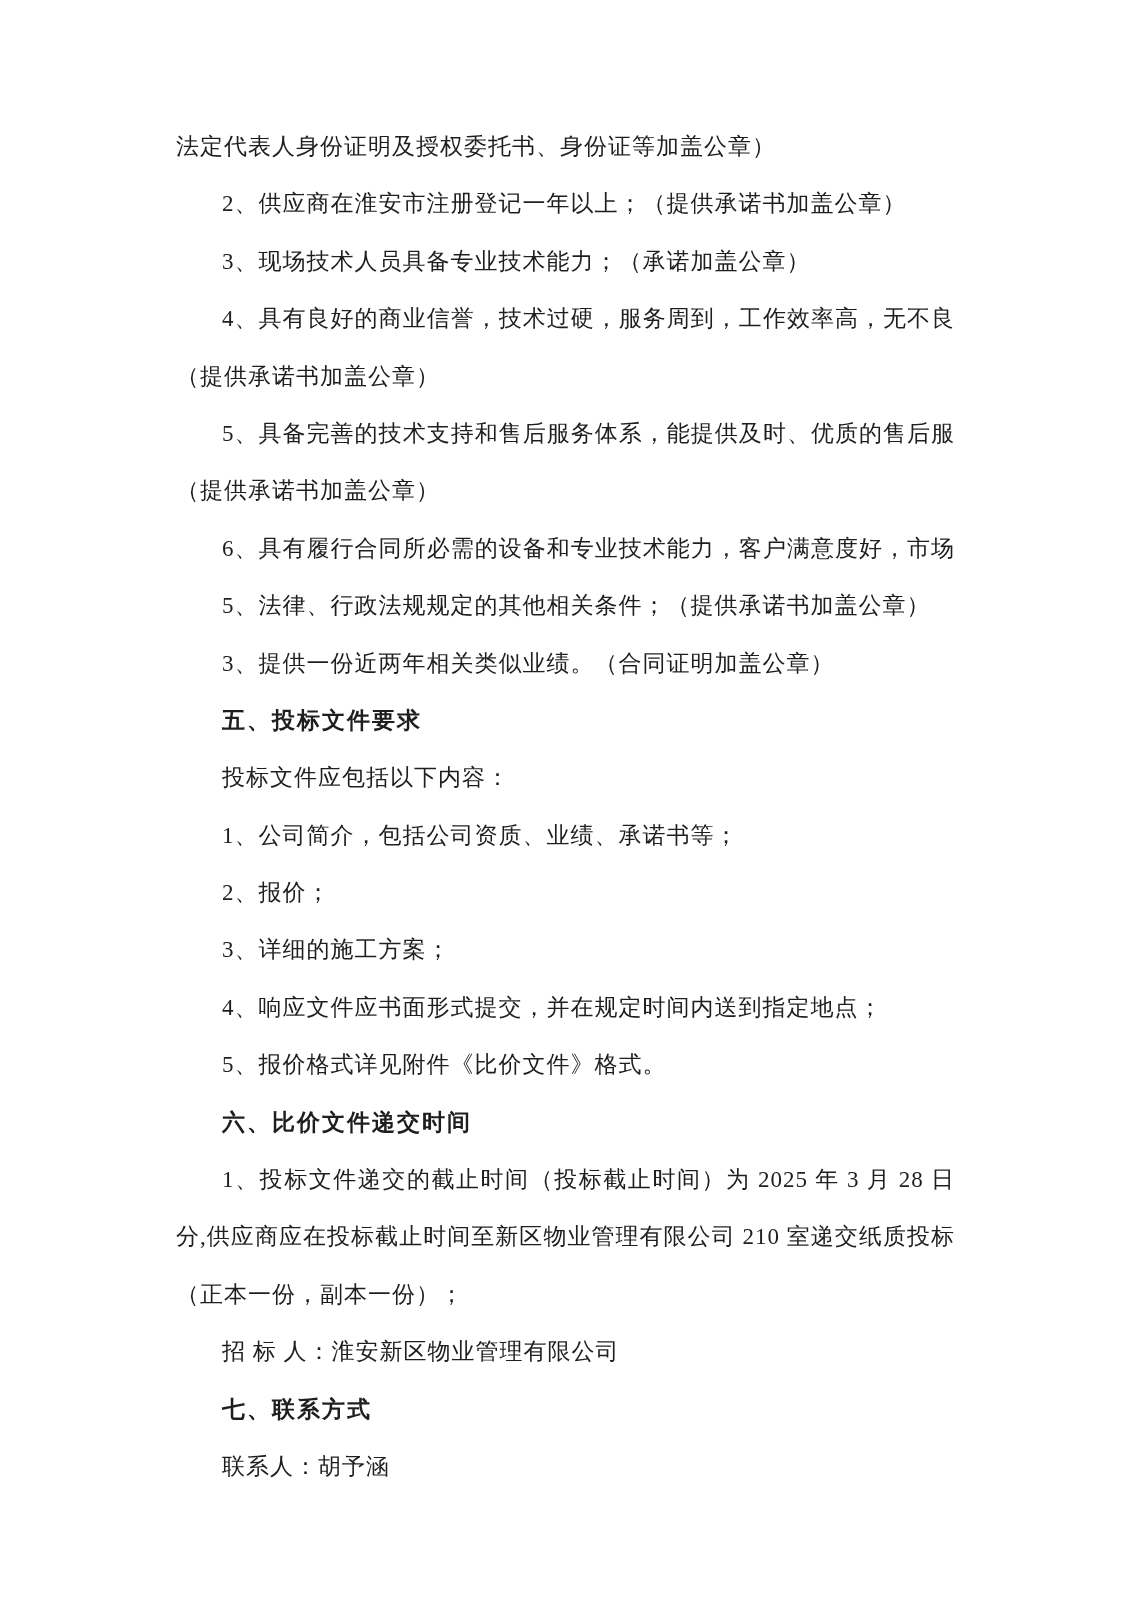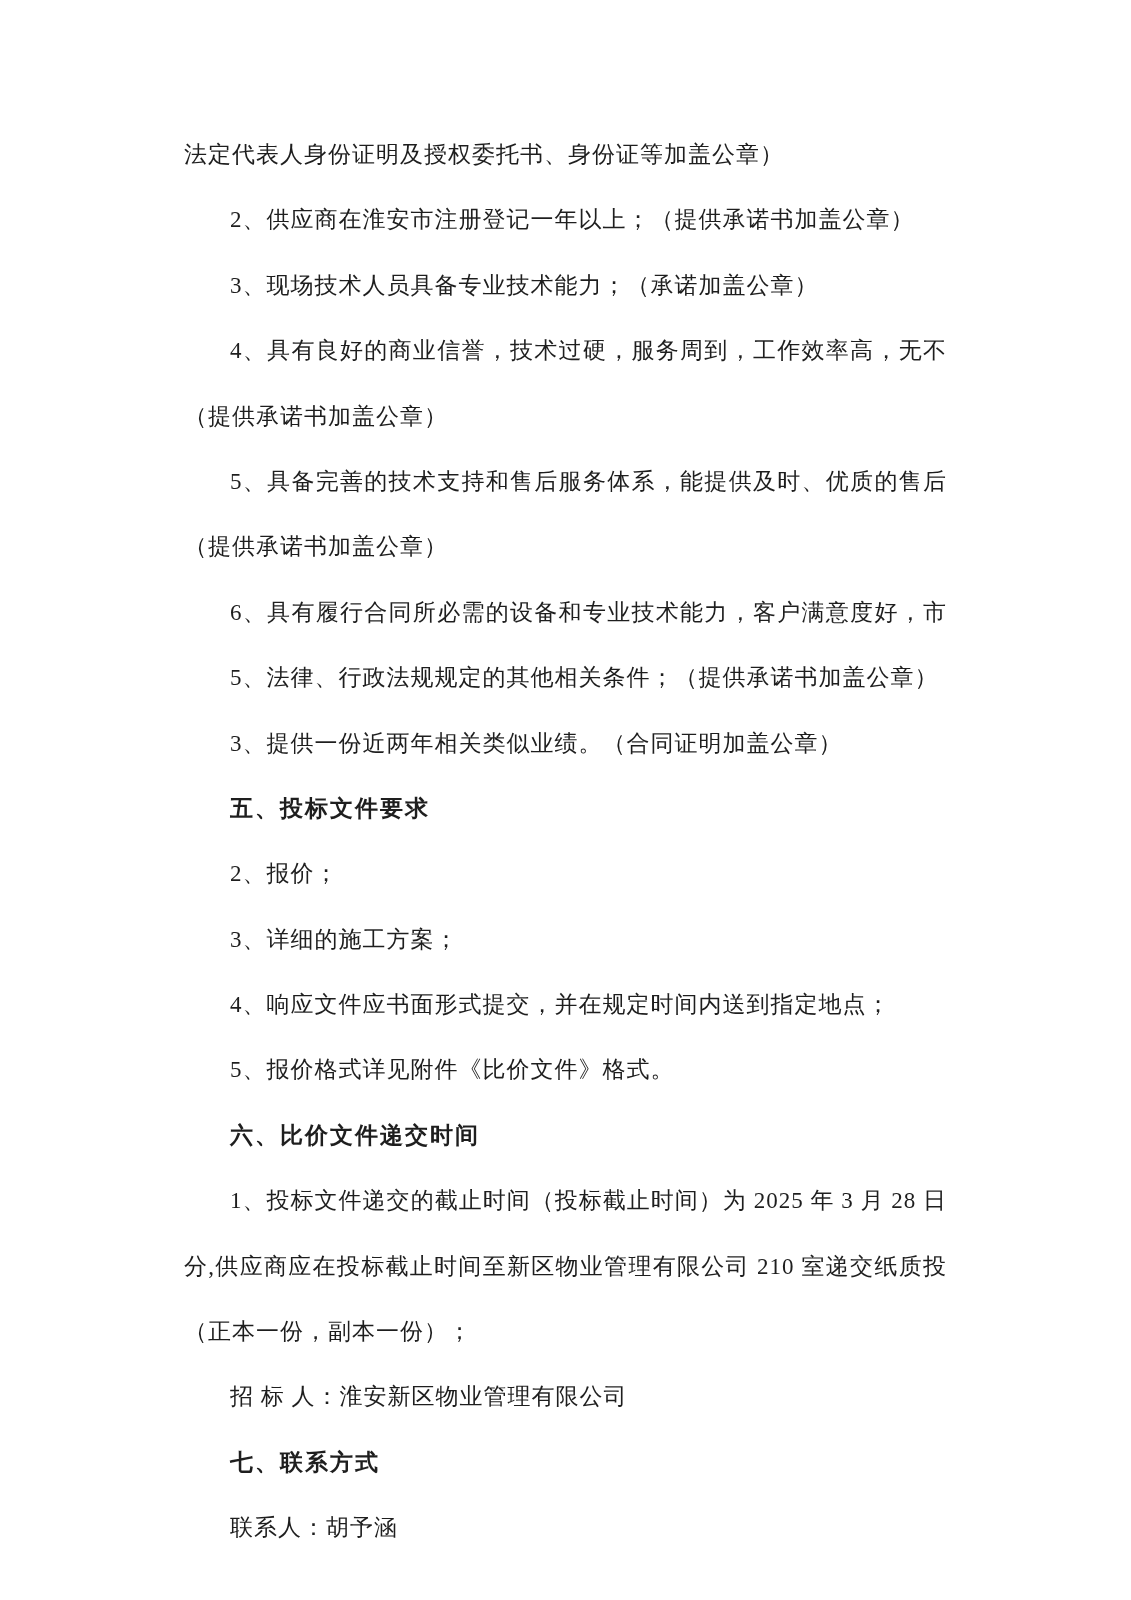--- a/index.html
+++ b/index.html
@@ -15,21 +15,21 @@
     overflow: hidden;
     font-family: "Liberation Serif", "DejaVu Serif", serif;
   }
   .content {
     position: absolute;
     left: 168px;
     top: 114px;
     width: 795px;
   }
   .ln {
-    margin: 16px;
+    margin: 8px;
     padding: 0;
     font-size: 23px;
     letter-spacing: 1px;
     line-height: 49.4px;
     height: 49.4px;
     color: #1e1e1e;
     overflow: hidden;
     text-align: left;
   }
   .indent {
@@ -54,20 +54,22 @@
     <p class="ln indent">2、供应商在淮安市注册登记一年以上；（提供承诺书加盖公章）</p>
     <p class="ln indent">3、现场技术人员具备专业技术能力；（承诺加盖公章）</p>
     <p class="ln indent fill">4、具有良好的商业信誉，技术过硬，服务周到，工作效率高，无不良记录；</p>
     <p class="ln">（提供承诺书加盖公章）</p>
     <p class="ln indent fill">5、具备完善的技术支持和售后服务体系，能提供及时、优质的售后服务；</p>
     <p class="ln">（提供承诺书加盖公章）</p>
     <p class="ln indent fill">6、具有履行合同所必需的设备和专业技术能力，客户满意度好，市场认可</p>
     <p class="ln indent">5、法律、行政法规规定的其他相关条件；（提供承诺书加盖公章）</p>
     <p class="ln indent">3、提供一份近两年相关类似业绩。（合同证明加盖公章）</p>
     <p class="ln indent bold">五、投标文件要求</p>
+    <p class="ln indent">投标文件应包括以下内容：</p>
+    <p class="ln indent">1、公司简介，包括公司资质、业绩、承诺书等；</p>
     <p class="ln indent">2、报价；</p>
     <p class="ln indent">3、详细的施工方案；</p>
     <p class="ln indent">4、响应文件应书面形式提交，并在规定时间内送到指定地点；</p>
     <p class="ln indent">5、报价格式详见附件《比价文件》格式。</p>
     <p class="ln indent bold">六、比价文件递交时间</p>
     <p class="ln indent fill">1、投标文件递交的截止时间（投标截止时间）为 2025 年 3 月 28 日 9 时 00</p>
     <p class="ln fill">分,供应商应在投标截止时间至新区物业管理有限公司 210 室递交纸质投标文件</p>
     <p class="ln">（正本一份，副本一份）；</p>
     <p class="ln indent">招 标 人：淮安新区物业管理有限公司</p>
     <p class="ln indent bold">七、联系方式</p>

